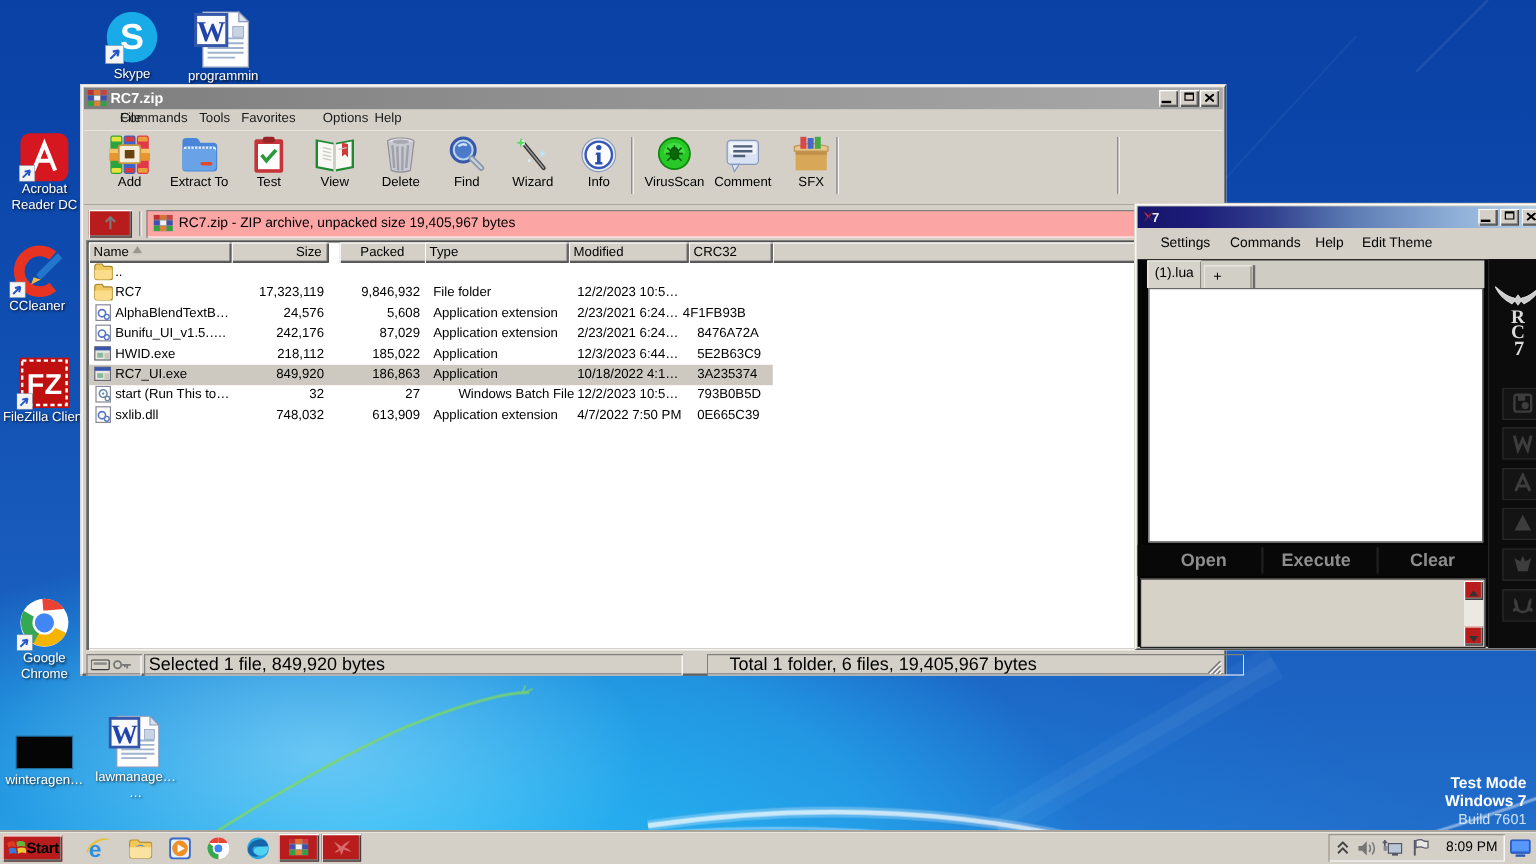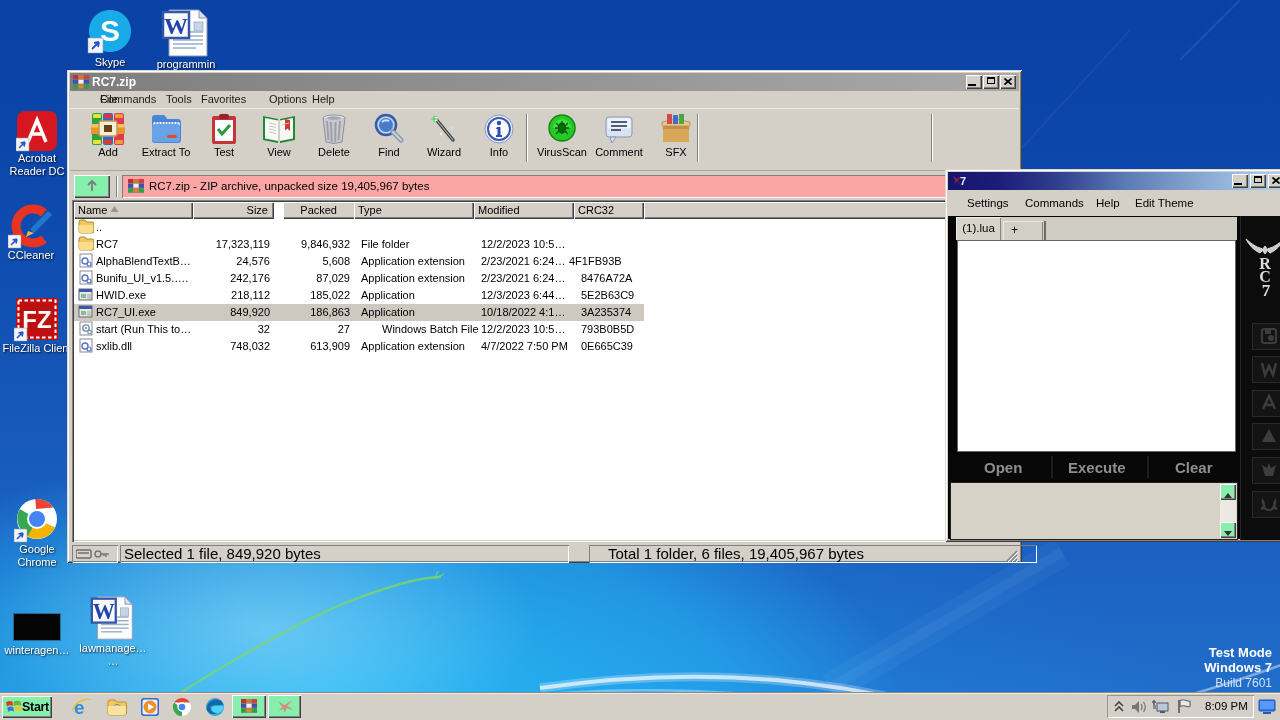--- a/index.html
+++ b/index.html
@@ -6,21 +6,21 @@
 html,body { width:1280px; height:720px; overflow:hidden; }
 body { font-family:"Liberation Sans", sans-serif; }
 #screen { position:absolute; left:0; top:0; width:1280px; height:720px; overflow:hidden;
   background:
     radial-gradient(ellipse 420px 210px at 265px 628px, rgba(200,240,255,0.42), rgba(200,240,255,0) 65%),
     radial-gradient(ellipse 800px 360px at 330px 705px, rgba(40,196,250,0.85) 0%, rgba(40,196,250,0.45) 50%, rgba(40,196,250,0) 72%),
     radial-gradient(ellipse 940px 430px at 560px 790px, rgba(28,152,240,0.55), rgba(28,152,240,0) 72%),
     linear-gradient(to bottom, #0a41a4 0%, #0c46aa 20%, #104eb1 38%, #1557b8 55%, #1a5fc0 72%, #1e68c6 88%, #2370cc 100%);
 }
 .abs { position:absolute; }
-.btn3d { box-shadow: inset 1px 1px 0 #ffffff, inset -1px -1px 0 #404040, inset -2px -2px 0 #808080; background:#86efac; }
+.btn3d { box-shadow: inset 1px 1px 0 #ffffff, inset -1px -1px 0 #404040, inset -2px -2px 0 #808080; background:#b91c1c; }
 .sunken { box-shadow: inset 1px 1px 0 #808080, inset -1px -1px 0 #ffffff; }
 
 .dicon { position:absolute; text-align:center; color:#fff; font-size:11px; }
 .dicon .lbl { text-shadow: 1px 1px 2px rgba(0,0,0,0.85); line-height:13px; }
 
 #anyrun { position:absolute; left:1036px; top:600px; width:244px; height:92px; }
 #tmode { position:absolute; right:8px; top:645px; text-align:right; color:#fff; font-weight:bold; font-size:13px; line-height:15px; }
 #tmode .b { color:#cfe3f8; font-weight:normal; font-size:12px; }
 
 #rar { position:absolute; left:67px; top:70px; width:955px; height:493px; background:#d4d0c8;

